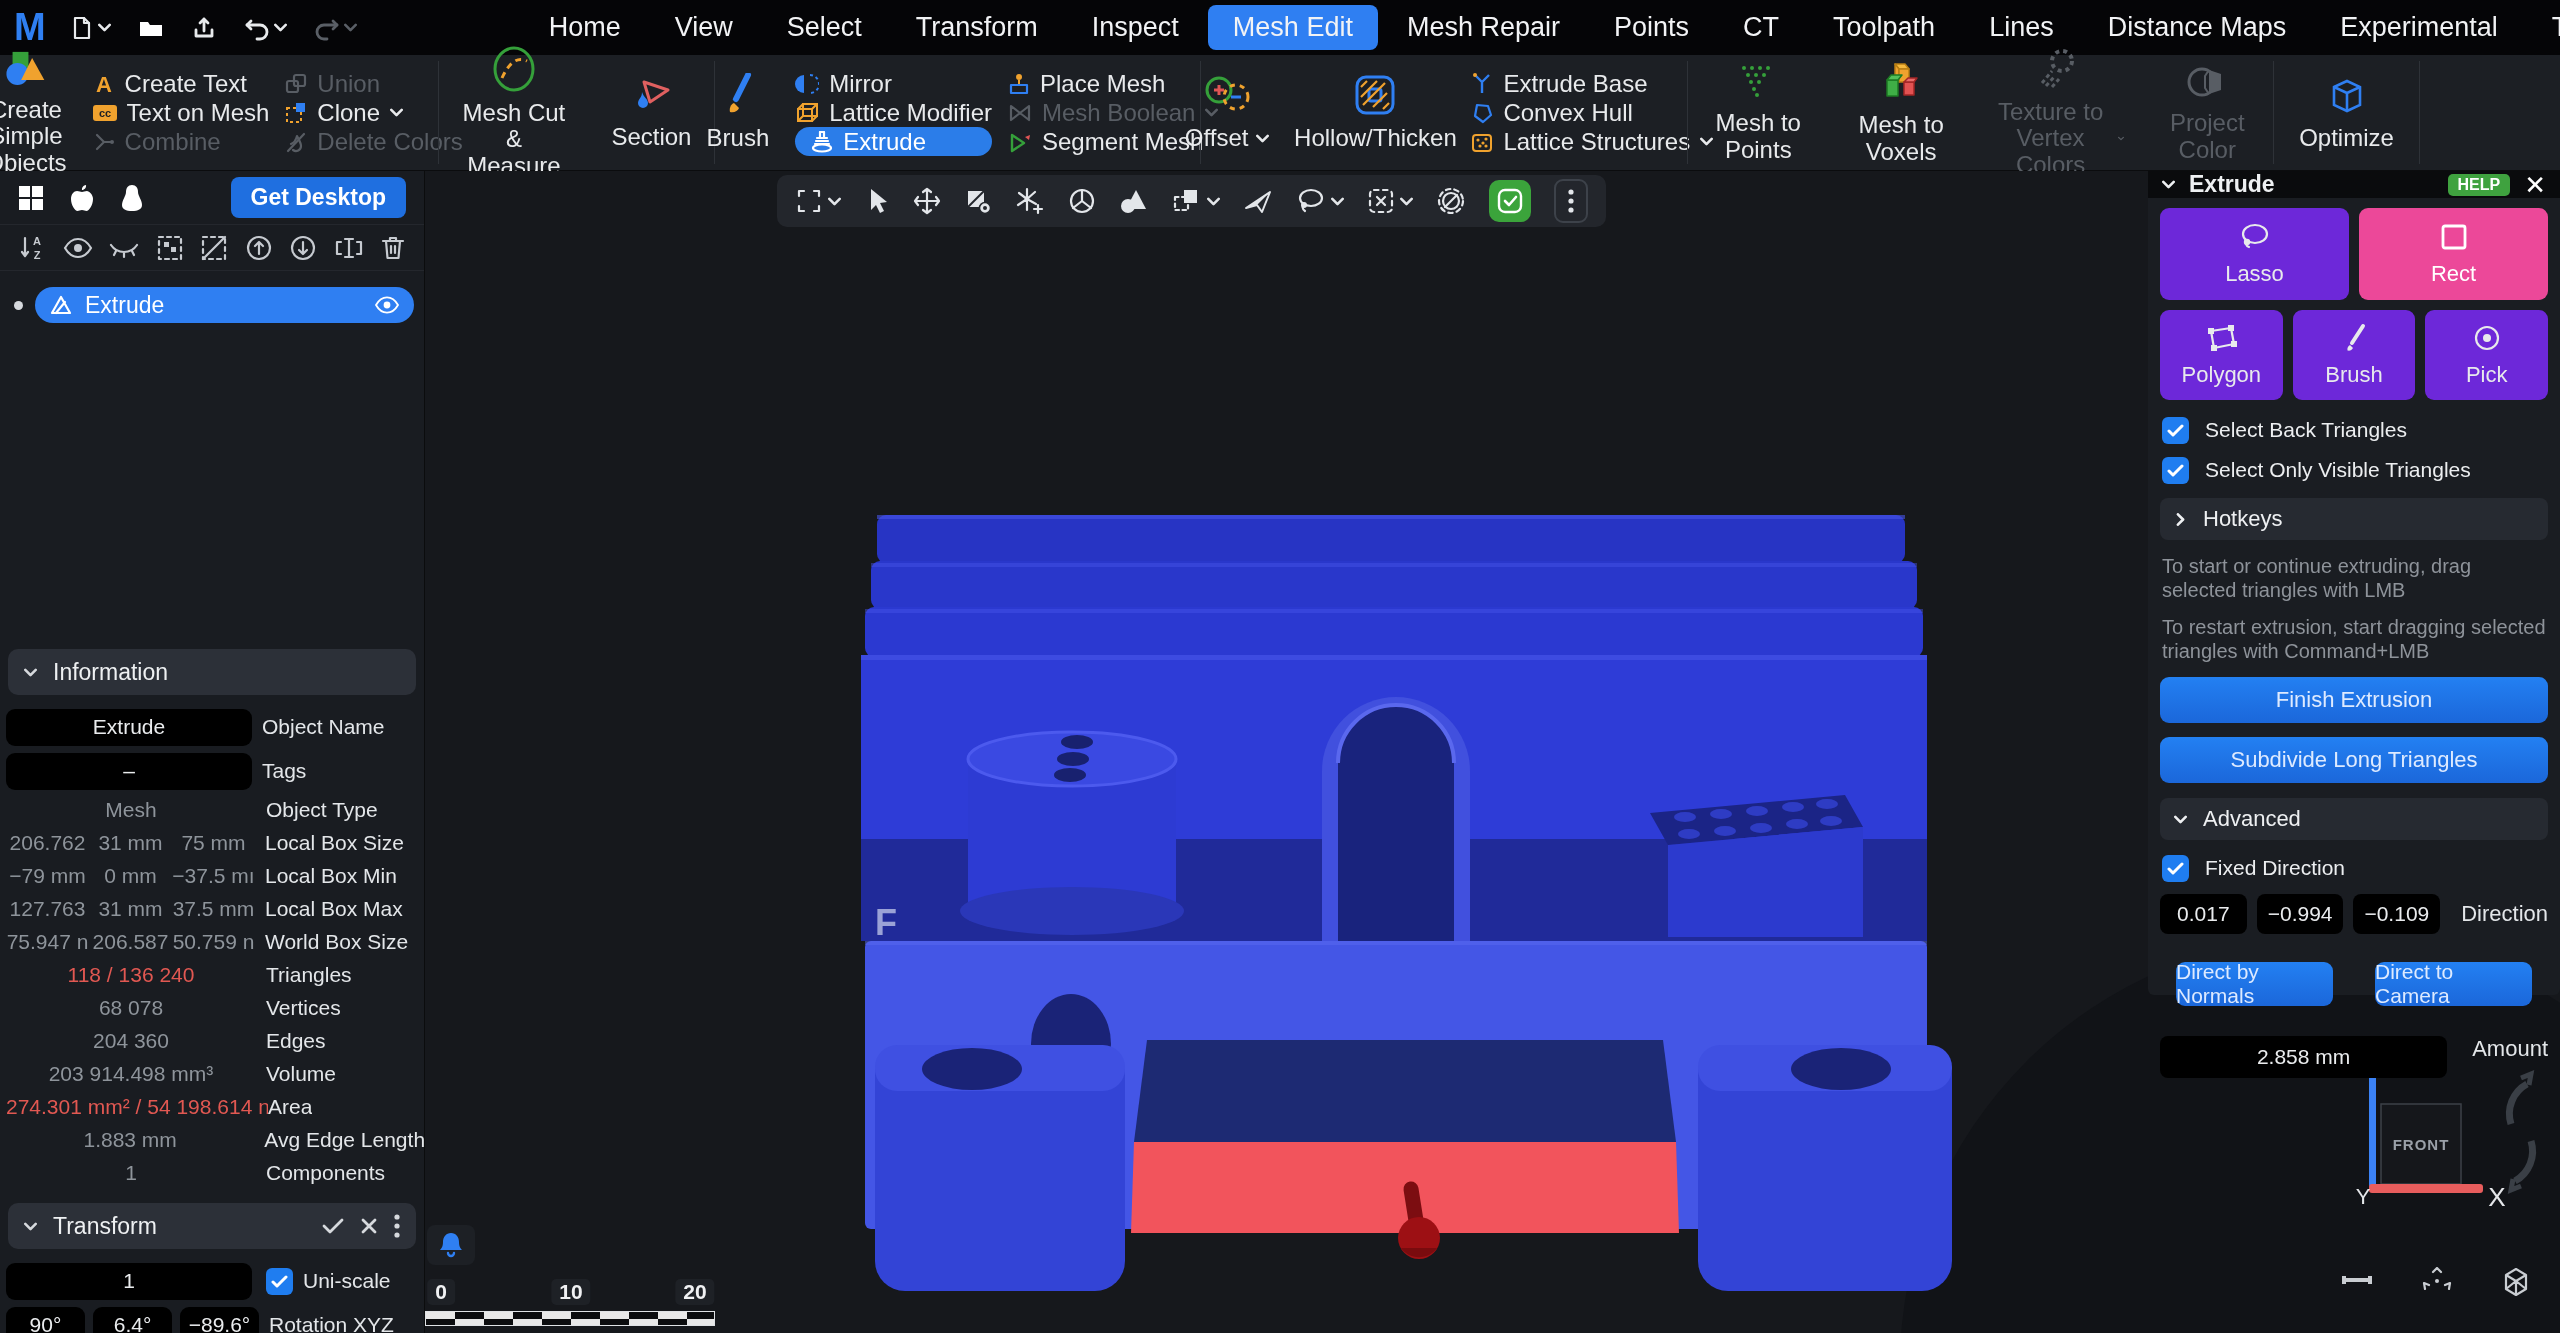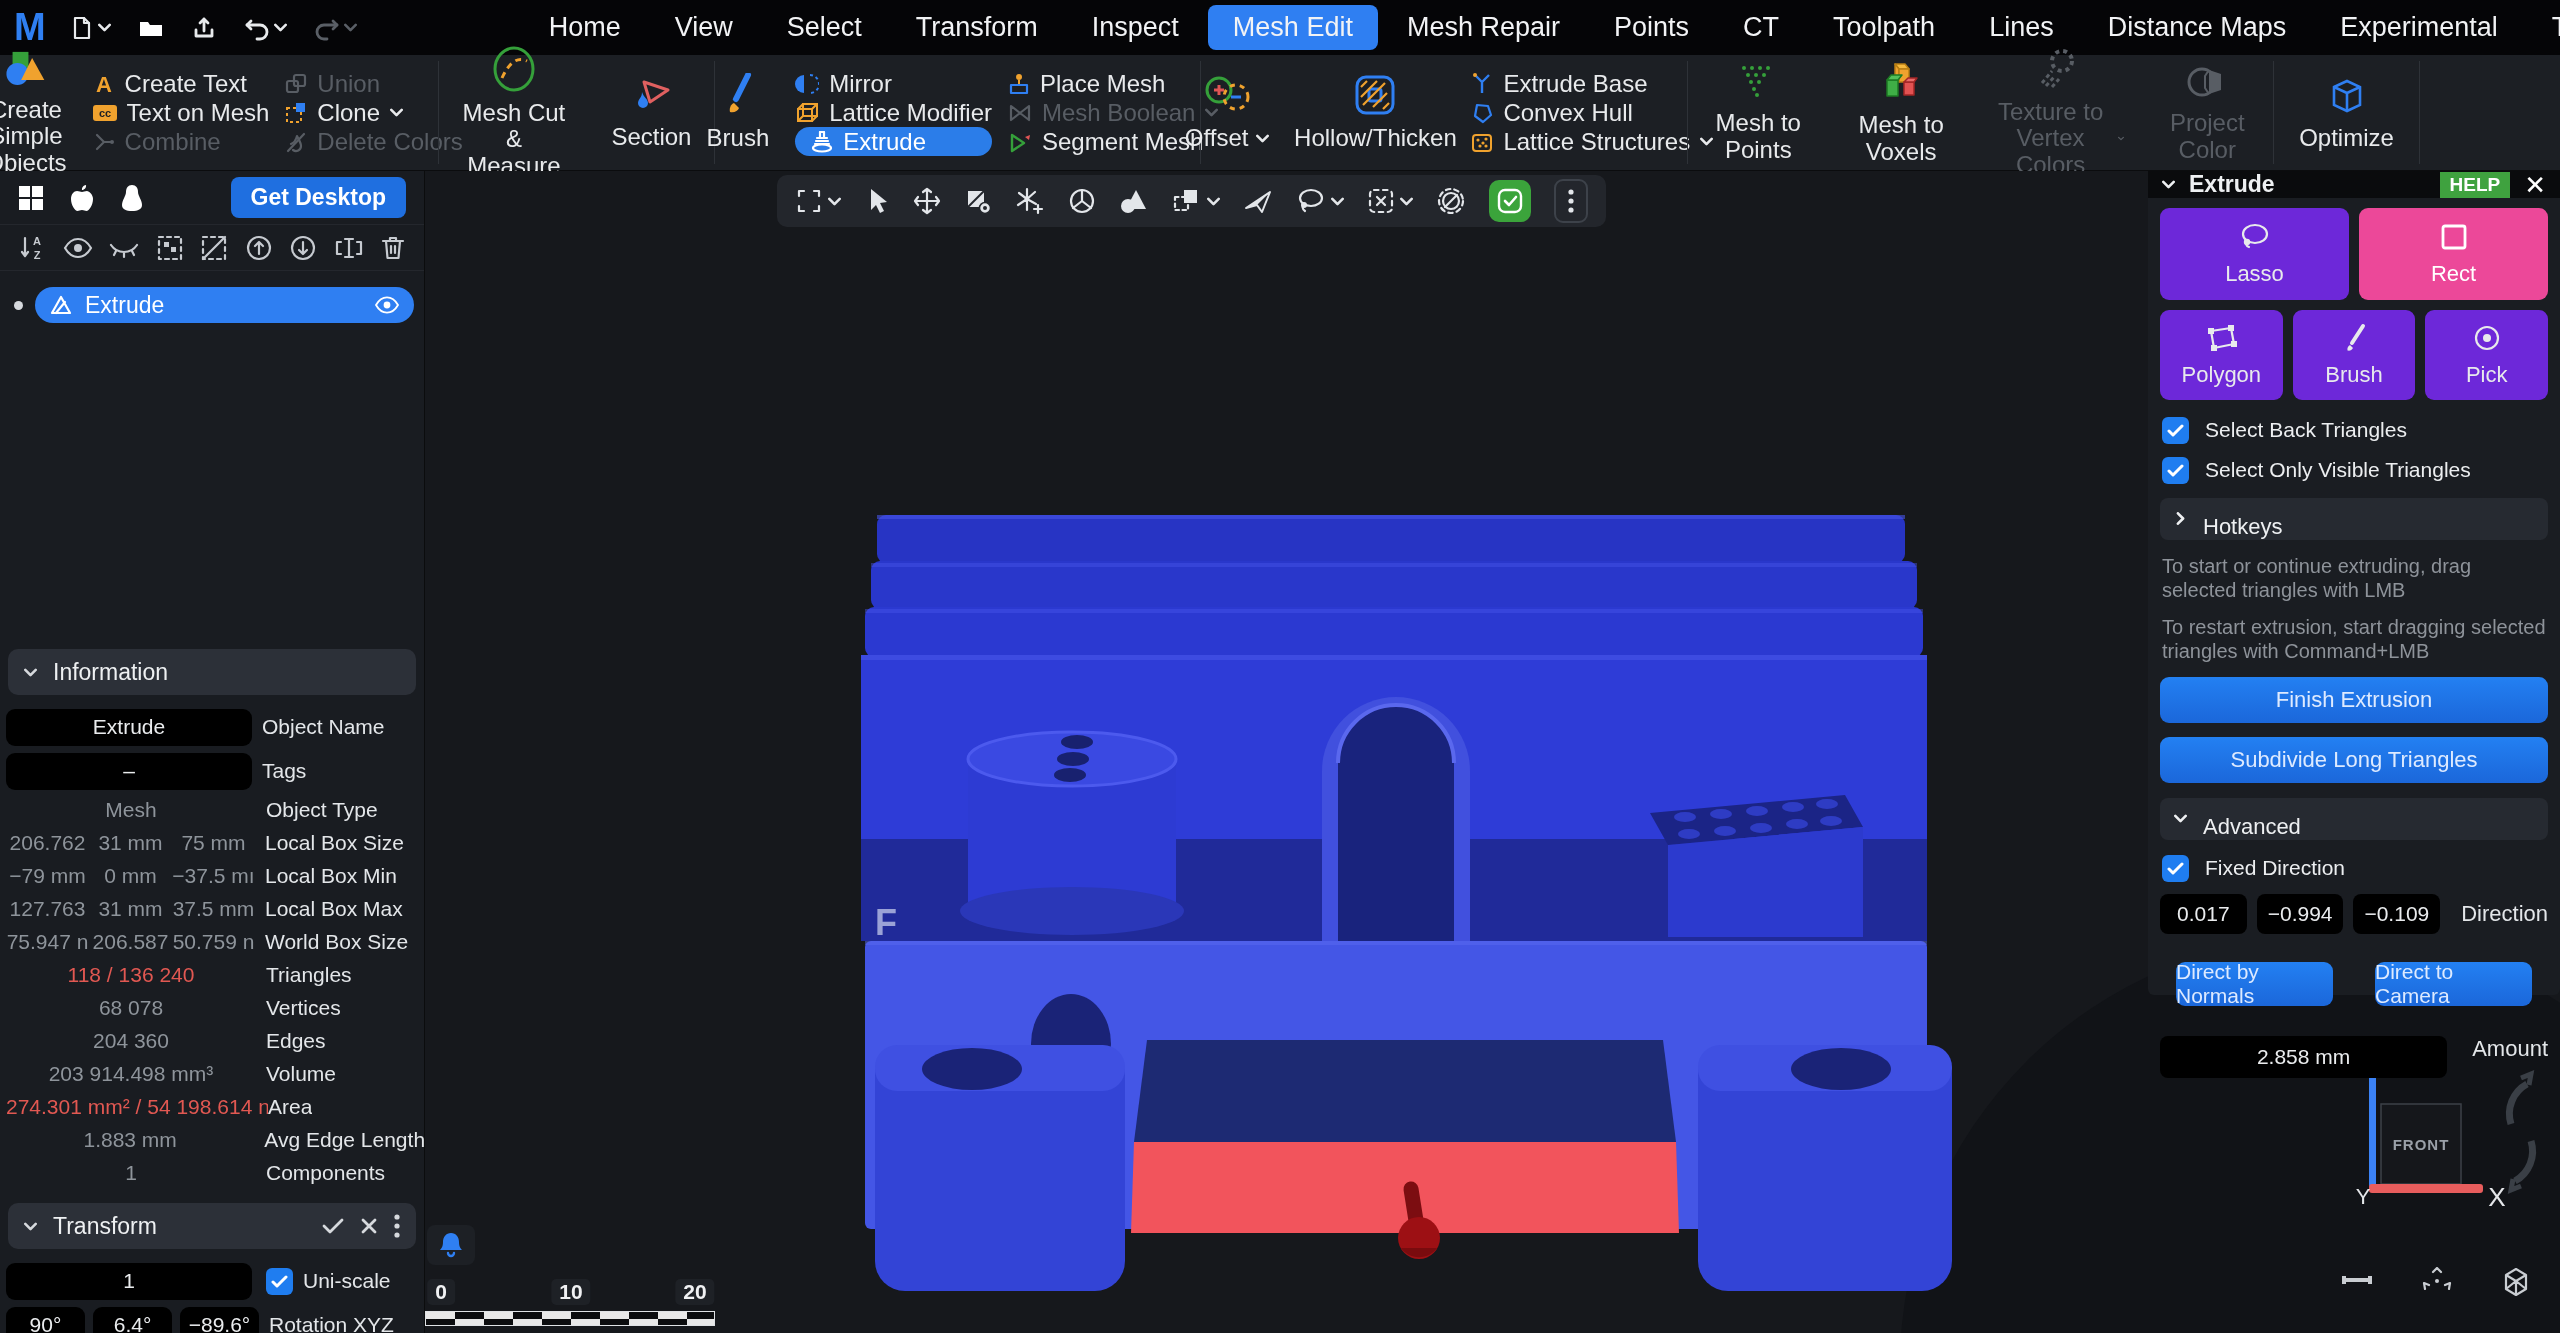--- a/index.html
+++ b/index.html
@@ -73,29 +73,29 @@
   .rbar .r2{height:50%;background:repeating-linear-gradient(90deg,transparent 0 29px,#e8e8e8 29px 58px)}
   .navw{position:absolute;left:1920px;top:865px}
   .vicons{position:absolute;left:1915px;top:1096px;display:flex;gap:48px;color:#c9cdd2}
   .vicons svg{cursor:pointer}
 
   
   .rightpanel{position:absolute;top:171px;left:2148px;width:412px;height:824px;background:#1a1d22;border-radius:0 0 6px 6px;display:flex;flex-direction:column}
   .rp-head{height:40px;background:#0a0b0d;display:flex;align-items:center;gap:14px;padding:0 14px;color:#eef0f2}
   .rp-title{font-size:23px;font-weight:bold}
   .rp-head .sp{flex:1}
-  .helpbadge{background:#3fa23f;color:#fff;font-weight:bold;font-size:19px;padding:2px 10px;border-radius:0}
+  .helpbadge{background:#3fa23f;color:#fff;font-weight:bold;font-size:16px;padding:2px 10px;border-radius:5px}
   .rp-x{font-size:26px;color:#fff;cursor:pointer;line-height:1}
   .rp-body{padding:10px 12px;display:flex;flex-direction:column}
   .toolrow{display:flex;gap:10px;margin-bottom:10px}
   .toolbtn{flex:1;height:92px;background:#6d28d9;border-radius:9px;display:flex;flex-direction:column;align-items:center;justify-content:center;gap:9px;color:#e8eaec;font-size:22px;cursor:pointer}
   .toolbtn.sel{background:#ec4899;color:#fff}
   .toolrow.small .toolbtn{height:90px}
   .cbrow{display:flex;align-items:center;gap:16px;height:40px;color:#eceef0;font-size:21px;padding-left:2px}
-  .secbar{height:42px;background:#262a31;border-radius:8px;display:flex;gap:16px;padding:16px 14px;font-size:22px;color:#eef0f2;margin:8px 0;cursor:pointer}
+  .secbar{height:42px;background:#262a31;border-radius:8px;display:flex;align-items:center;gap:16px;padding:16px 14px;font-size:22px;color:#eef0f2;margin:8px 0;cursor:pointer}
   .para{color:#8e939a;font-size:20px;line-height:1.18;margin:7px 2px}
   .bluebtn{height:46px;background:linear-gradient(#2380f2,#1b67da);border-radius:9px;display:flex;align-items:center;justify-content:center;color:#ddeaff;font-size:22px;margin:7px 0;cursor:pointer}
   .dirrow{display:flex;align-items:center;gap:10px;margin:6px 0}
   .dbox{width:108px;height:40px;background:#000;border-radius:8px;display:flex;align-items:center;justify-content:center;color:#eaecee;font-size:21px;cursor:text}
   .dlab{font-size:22px;color:#e3e6e9;margin-left:11px}
   .halfrow{display:flex;gap:10px;margin:6px 0}
   .halfrow .bluebtn{flex:1;margin:16px;height:44px;font-size:21px}
   .amtrow{display:flex;gap:14px;margin:8px 0}
   .abox{width:322px;height:42px;background:#000;border-radius:8px;display:flex;align-items:center;justify-content:center;color:#eaecee;font-size:21px;cursor:text}
 

